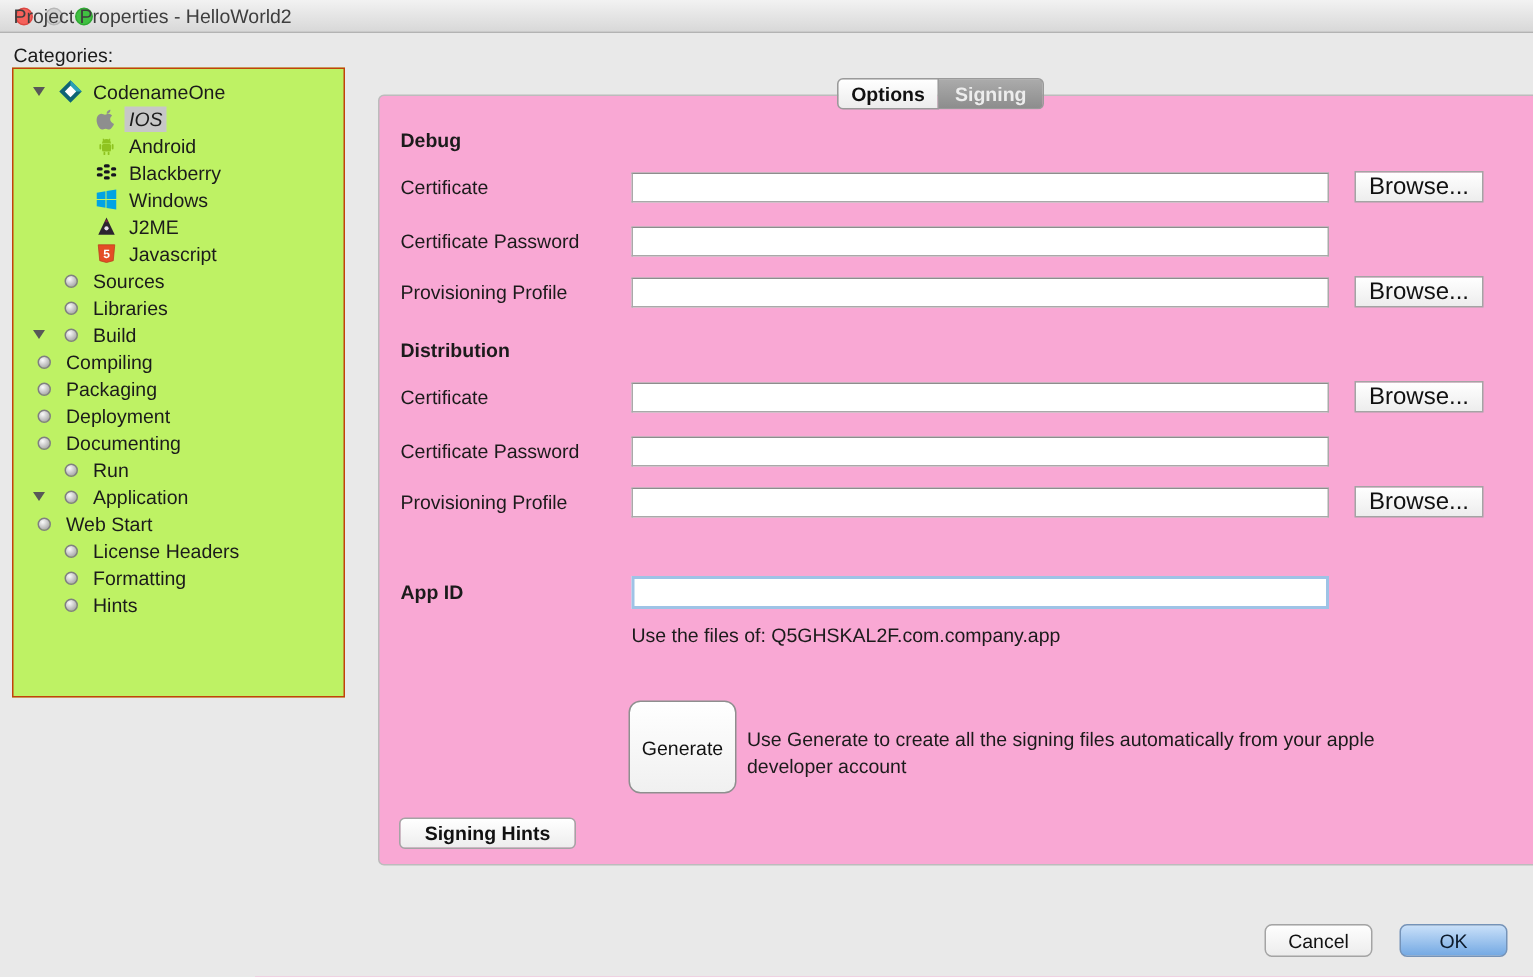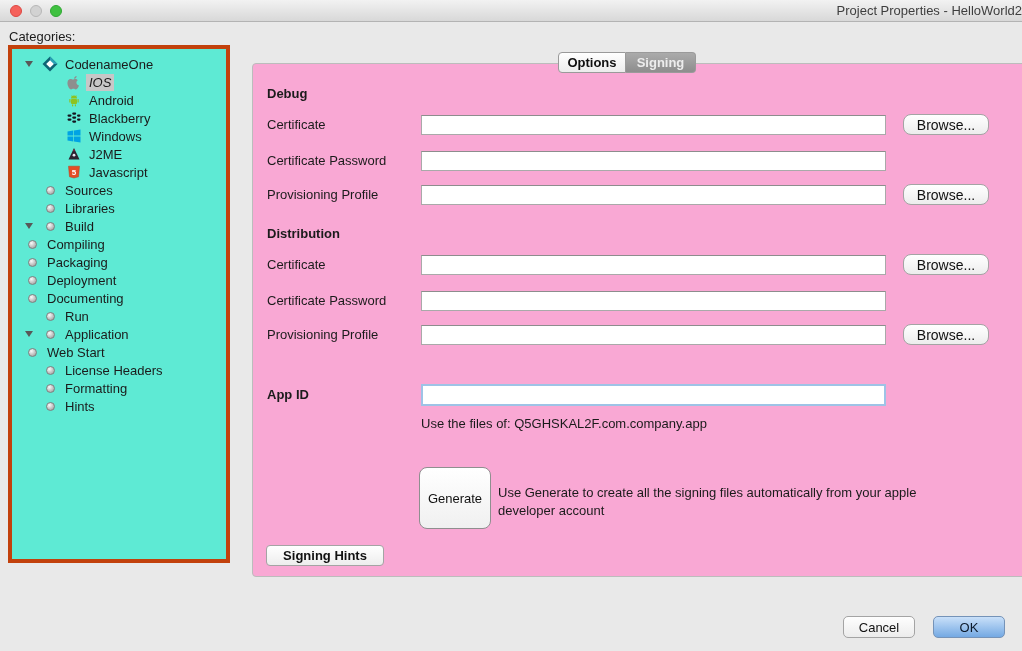--- a/index.html
+++ b/index.html
@@ -7,26 +7,26 @@
   body { font-family:"Liberation Sans","DejaVu Sans",sans-serif; font-size:13px; color:#1b1b1b; background:#e9e9e9; }
   .window { position:relative; width:1022px; height:651px; background:#e9e9e9; }
 
   
   .titlebar { position:absolute; left:0; top:0; width:100%; height:22px;
     background:linear-gradient(#f2f2f2,#d8d8d8); border-bottom:1px solid #b3b3b3; }
   .traffic { position:absolute; top:5px; width:12px; height:12px; border-radius:50%; }
   .t-close { left:10px; background:#f5615b; border:1px solid #dd4742; }
   .t-min   { left:30px; background:#d2d2d2; border:1px solid #b7b7b7; }
   .t-zoom  { left:50px; background:#40c141; border:1px solid #2fa833; }
-  .titletext { position:absolute; left:0; right:0; top:3px; text-align:right; color:#3e3e3e; }
+  .titletext { position:absolute; left:0; right:0; top:3px; text-align:left; color:#3e3e3e;padding-left:9px; }
 
   
   .cat-label { position:absolute; left:9px; top:29px; }
-  .tree { position:absolute; left:8px; top:45px; width:222px; height:518px;
-    background:#5eead4; border:4px solid #c2410c; padding-top:6px; overflow:hidden; }
+  .tree { position:absolute; left:8px; top:45px; width:222px; height:420px;
+    background:#bef264; border:1px solid #c2410c; padding-top:6px; overflow:hidden; }
   .trow { display:flex; align-items:center; height:18px; padding-left:8px; white-space:nowrap; }
   .trow .exp { width:18px; display:inline-flex; justify-content:center; align-items:center; flex:none; }
   .tri { width:0; height:0; border-left:4.5px solid transparent; border-right:4.5px solid transparent; border-top:6px solid #585858; }
   .trow .ticon { width:24px; display:inline-flex; justify-content:center; align-items:center; flex:none; }
   .trow .tlabel { padding:1px 3px; }
   .trow.lvl1 { padding-left:50px; }
   .trow.lvl2 { }
   .trow.selected .tlabel { background:#c7c7c7;font-style:italic; }
   .sphere { width:9px; height:9px; border-radius:50%; border:1px solid #808080;
     background:radial-gradient(circle at 35% 30%, #fafafa, #c2c2c2 55%, #939393); }
@@ -40,22 +40,22 @@
   
   .panel { position:absolute; left:252px; top:63px; width:822px; height:514px;
     background:#f9a8d4; border:1px solid #bcbcbc; border-radius:4px; }
   .sec-header { position:absolute; left:14px; font-weight:bold; }
   .flabel { position:absolute; left:14px; height:20px; line-height:20px; }
   .tfield { position:absolute; left:168px; width:465px; height:20px;
     background:#ffffff; border:1px solid #a9a9a9; border-top-color:#8d8d8d;
     font-family:"Liberation Sans","DejaVu Sans",sans-serif; font-size:13px; padding:0 4px; outline:none; }
   .tfield.focused { border:2px solid #9ec3e6; height:22px; margin-top:-1px; }
   .browse { position:absolute; left:650px; width:86px; height:21px;
-    background:linear-gradient(#ffffff,#ededed); border:1px solid #a4a4a4; border-radius:8px;
-    font-family:"Liberation Sans","DejaVu Sans",sans-serif; font-size:14px; color:#111; }
+    background:linear-gradient(#ffffff,#ededed); border:1px solid #a4a4a4; border-radius:0;
+    font-family:"Liberation Sans","DejaVu Sans",sans-serif; font-size:16px; color:#111; }
   .hint { position:absolute; left:168px; top:352px; }
   .gen-btn { position:absolute; left:166px; top:403px; width:72px; height:62px;
     background:linear-gradient(#ffffff,#f0f0f0); border:1px solid #8f8f8f; border-radius:8px;
     font-family:"Liberation Sans","DejaVu Sans",sans-serif; font-size:13px; color:#111; }
   .gen-desc { position:absolute; left:245px; top:420px; width:478px; line-height:18px; }
   .help-btn { position:absolute; left:13px; top:481px; width:118px; height:21px;
     background:linear-gradient(#ffffff,#ededed); border:1px solid #a4a4a4; border-radius:4px;
     font-family:"Liberation Sans","DejaVu Sans",sans-serif; font-size:13px; font-weight:bold; color:#111; }
 
   

